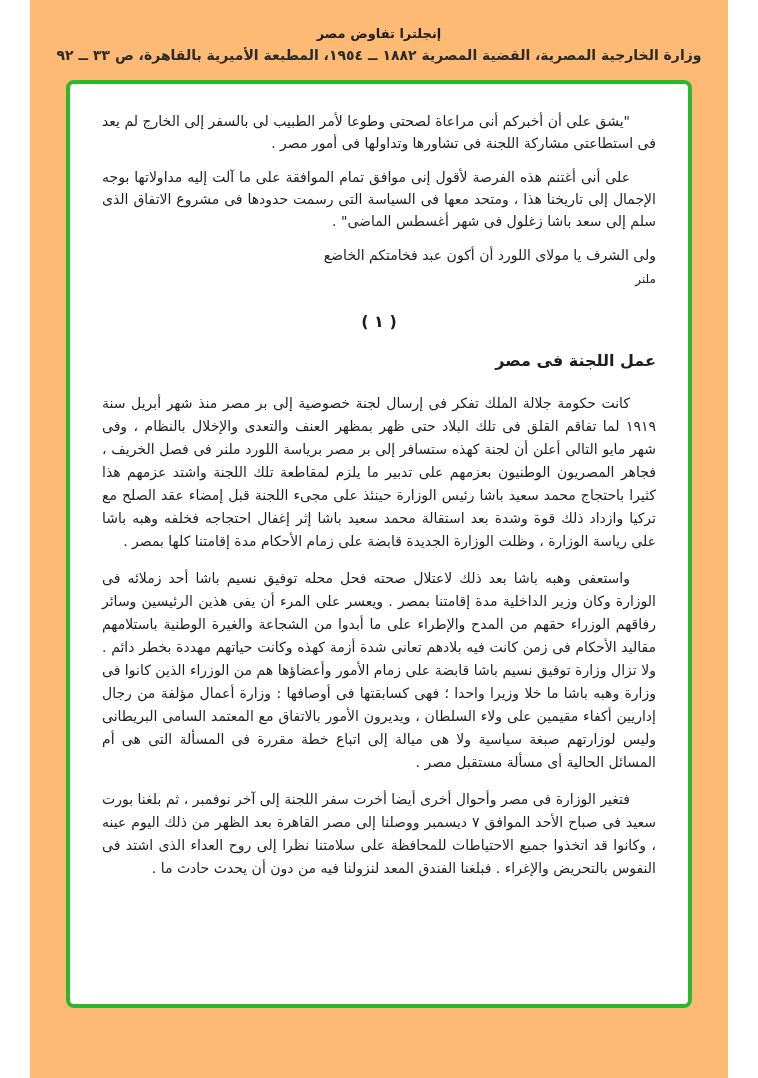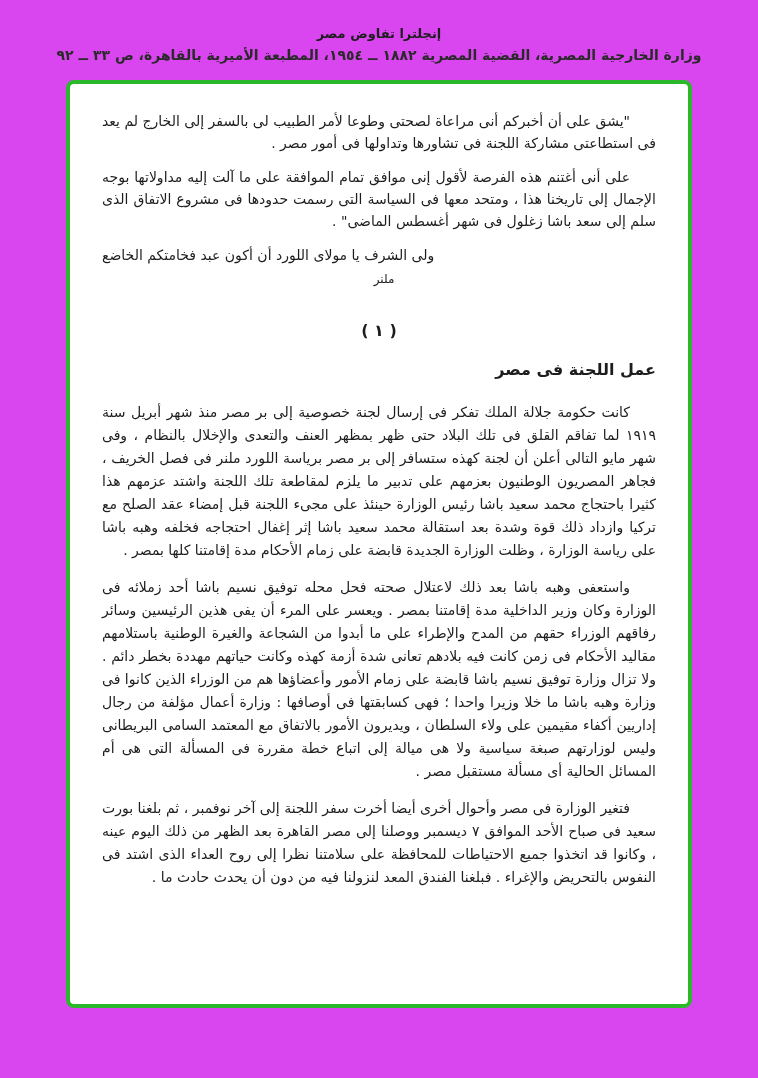--- a/index.html
+++ b/index.html
@@ -3,24 +3,24 @@
 <meta charset="utf-8">
 <style>
   html, body {
     margin: 0;
     padding: 0;
     background: #ffffff;
     font-family: "DejaVu Sans", sans-serif;
   }
   .page {
     position: relative;
-    width: 758px;
+    width: 698px;
     height: 1078px;
     margin: 0 auto;
-    background: #d946ef;
+    background: #fdba74;
     color: #1d1d1d;
     overflow: hidden;
     direction: rtl;
   }
   
   .doc-header {
     padding-top: 26px;
     text-align: center;
   }
   .doc-header .h1 {
@@ -53,30 +53,30 @@
   .letter p {
     margin: 0 0 12px 0;
     font-size: 14px;
     line-height: 22px;
     text-align: justify;
     text-indent: 26px;
     color: #1d1d1d;
   }
   .letter .closing {
     text-indent: 0;
-    text-align: left;
+    text-align: right;
     margin-top: 4px;
     margin-bottom: 2px;
   }
   .signature {
-    text-align: center;
+    text-align: right;
     font-size: 12px;
     padding-left: 10px;
     margin-top: 6px;
-    margin-bottom: 35px;
+    margin-bottom: 26px;
   }
   
   .section-number {
     text-align: center;
     font-size: 16px;
     font-weight: bold;
     margin: 18px 0 20px 0;
   }
   .section-title {
     text-align: right;

